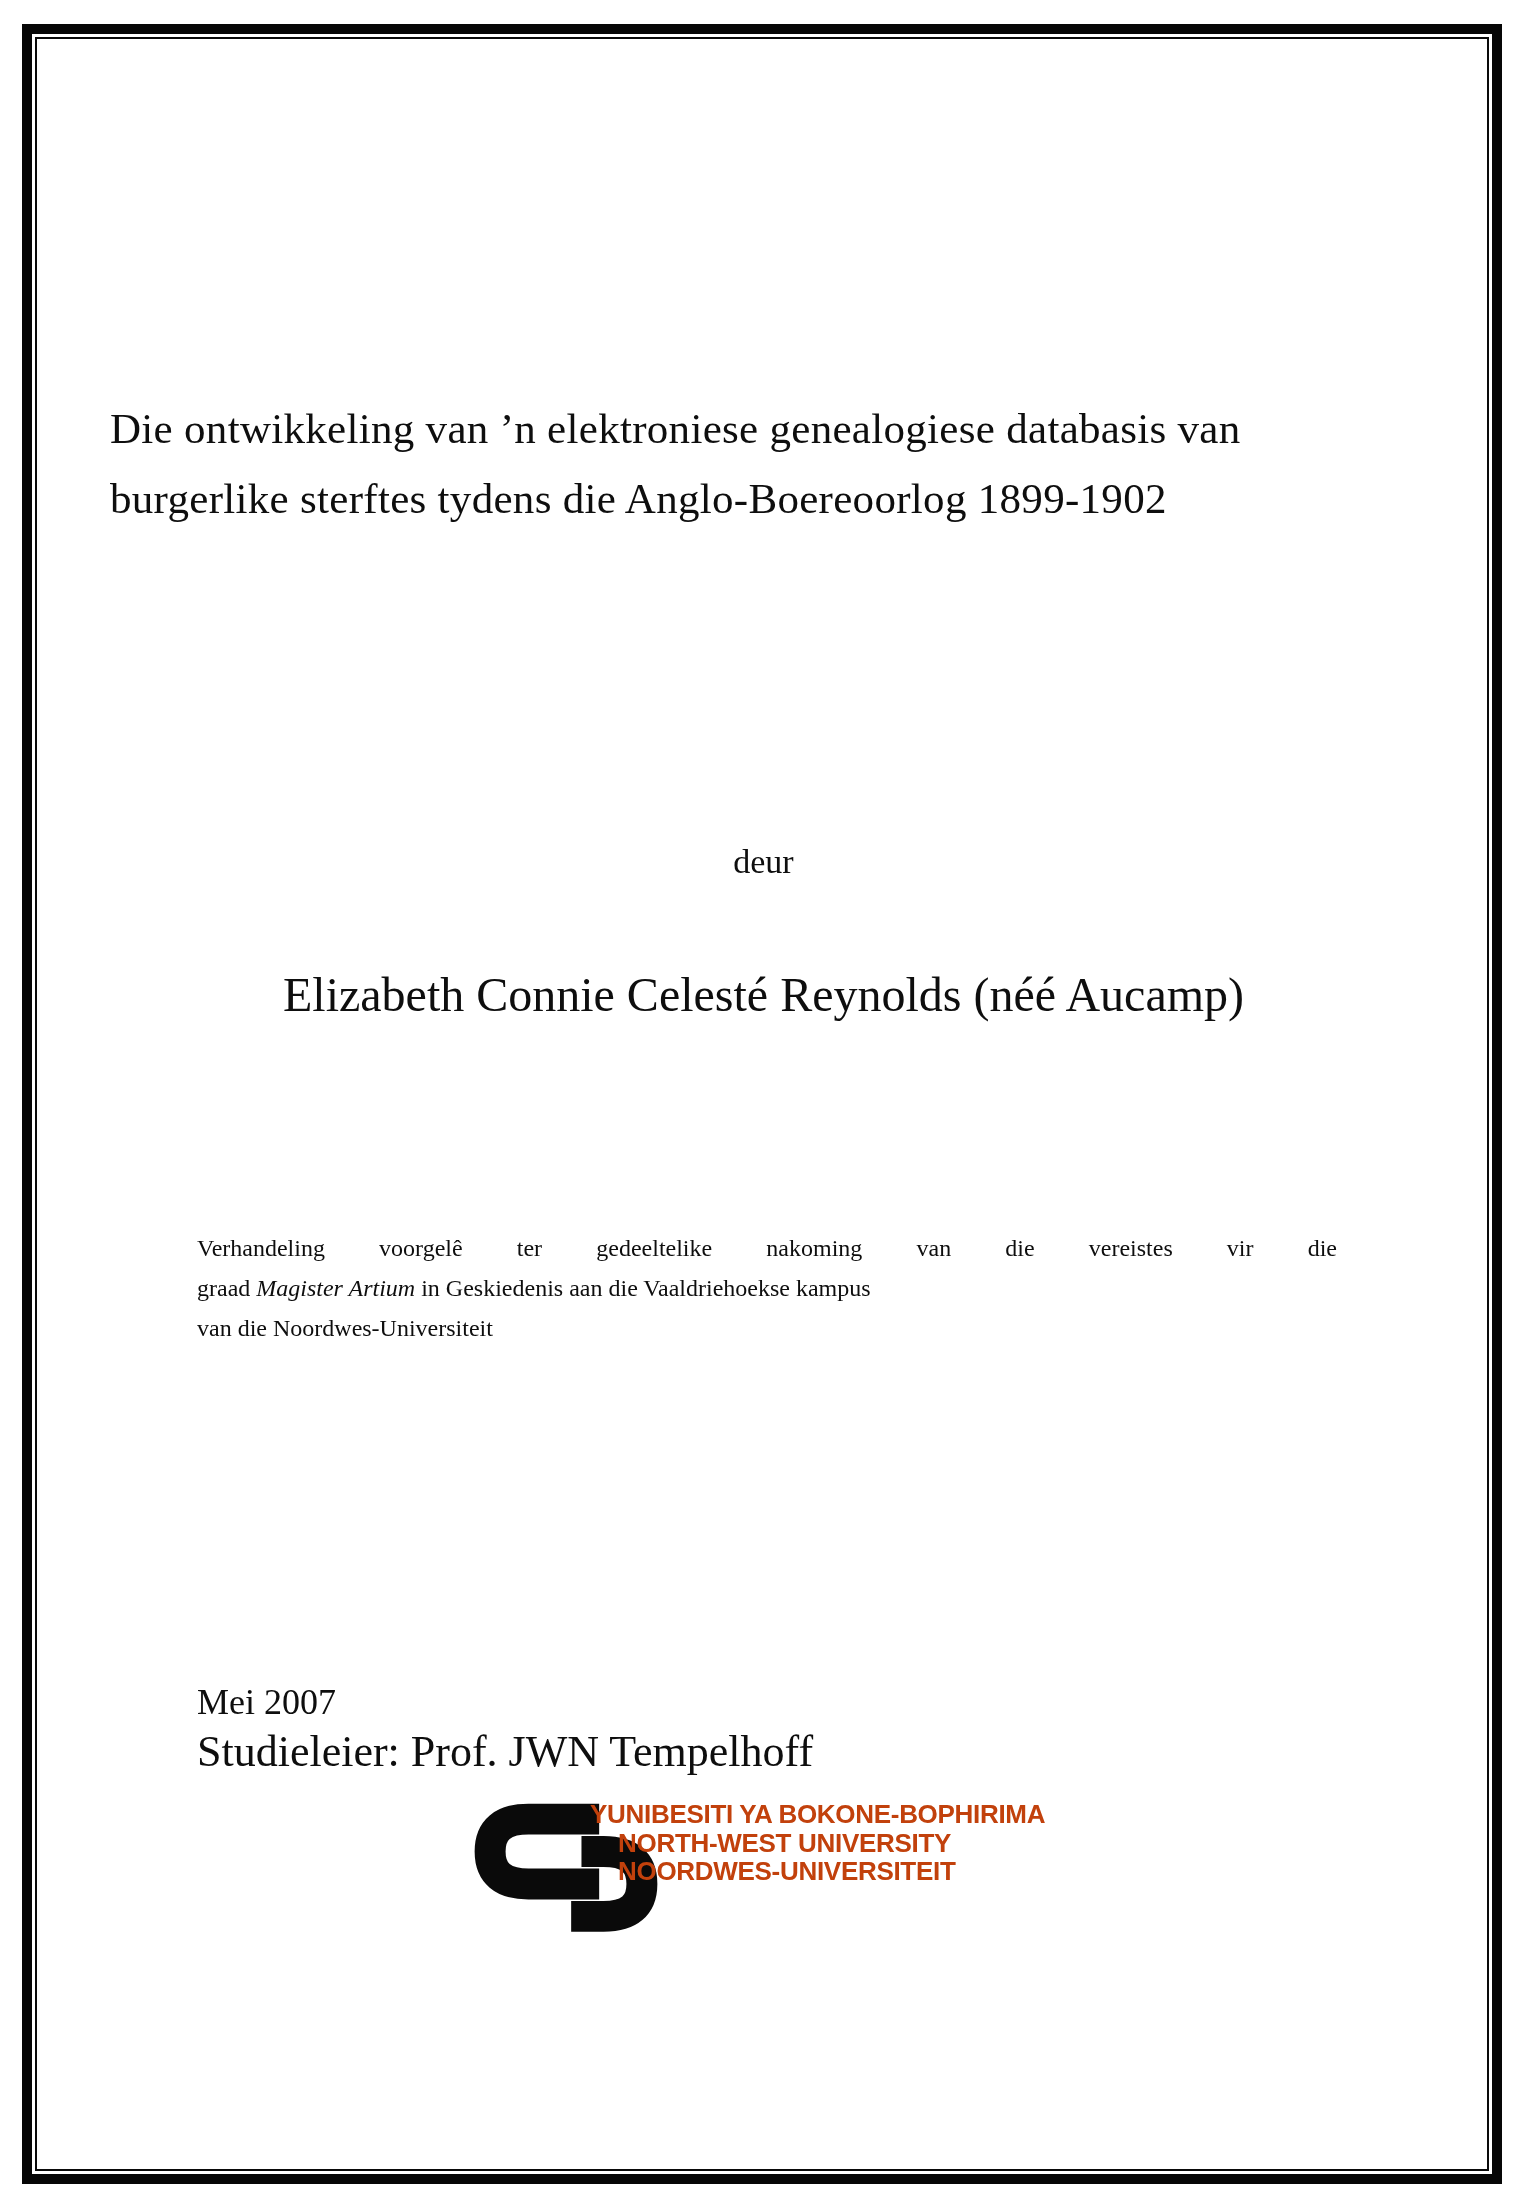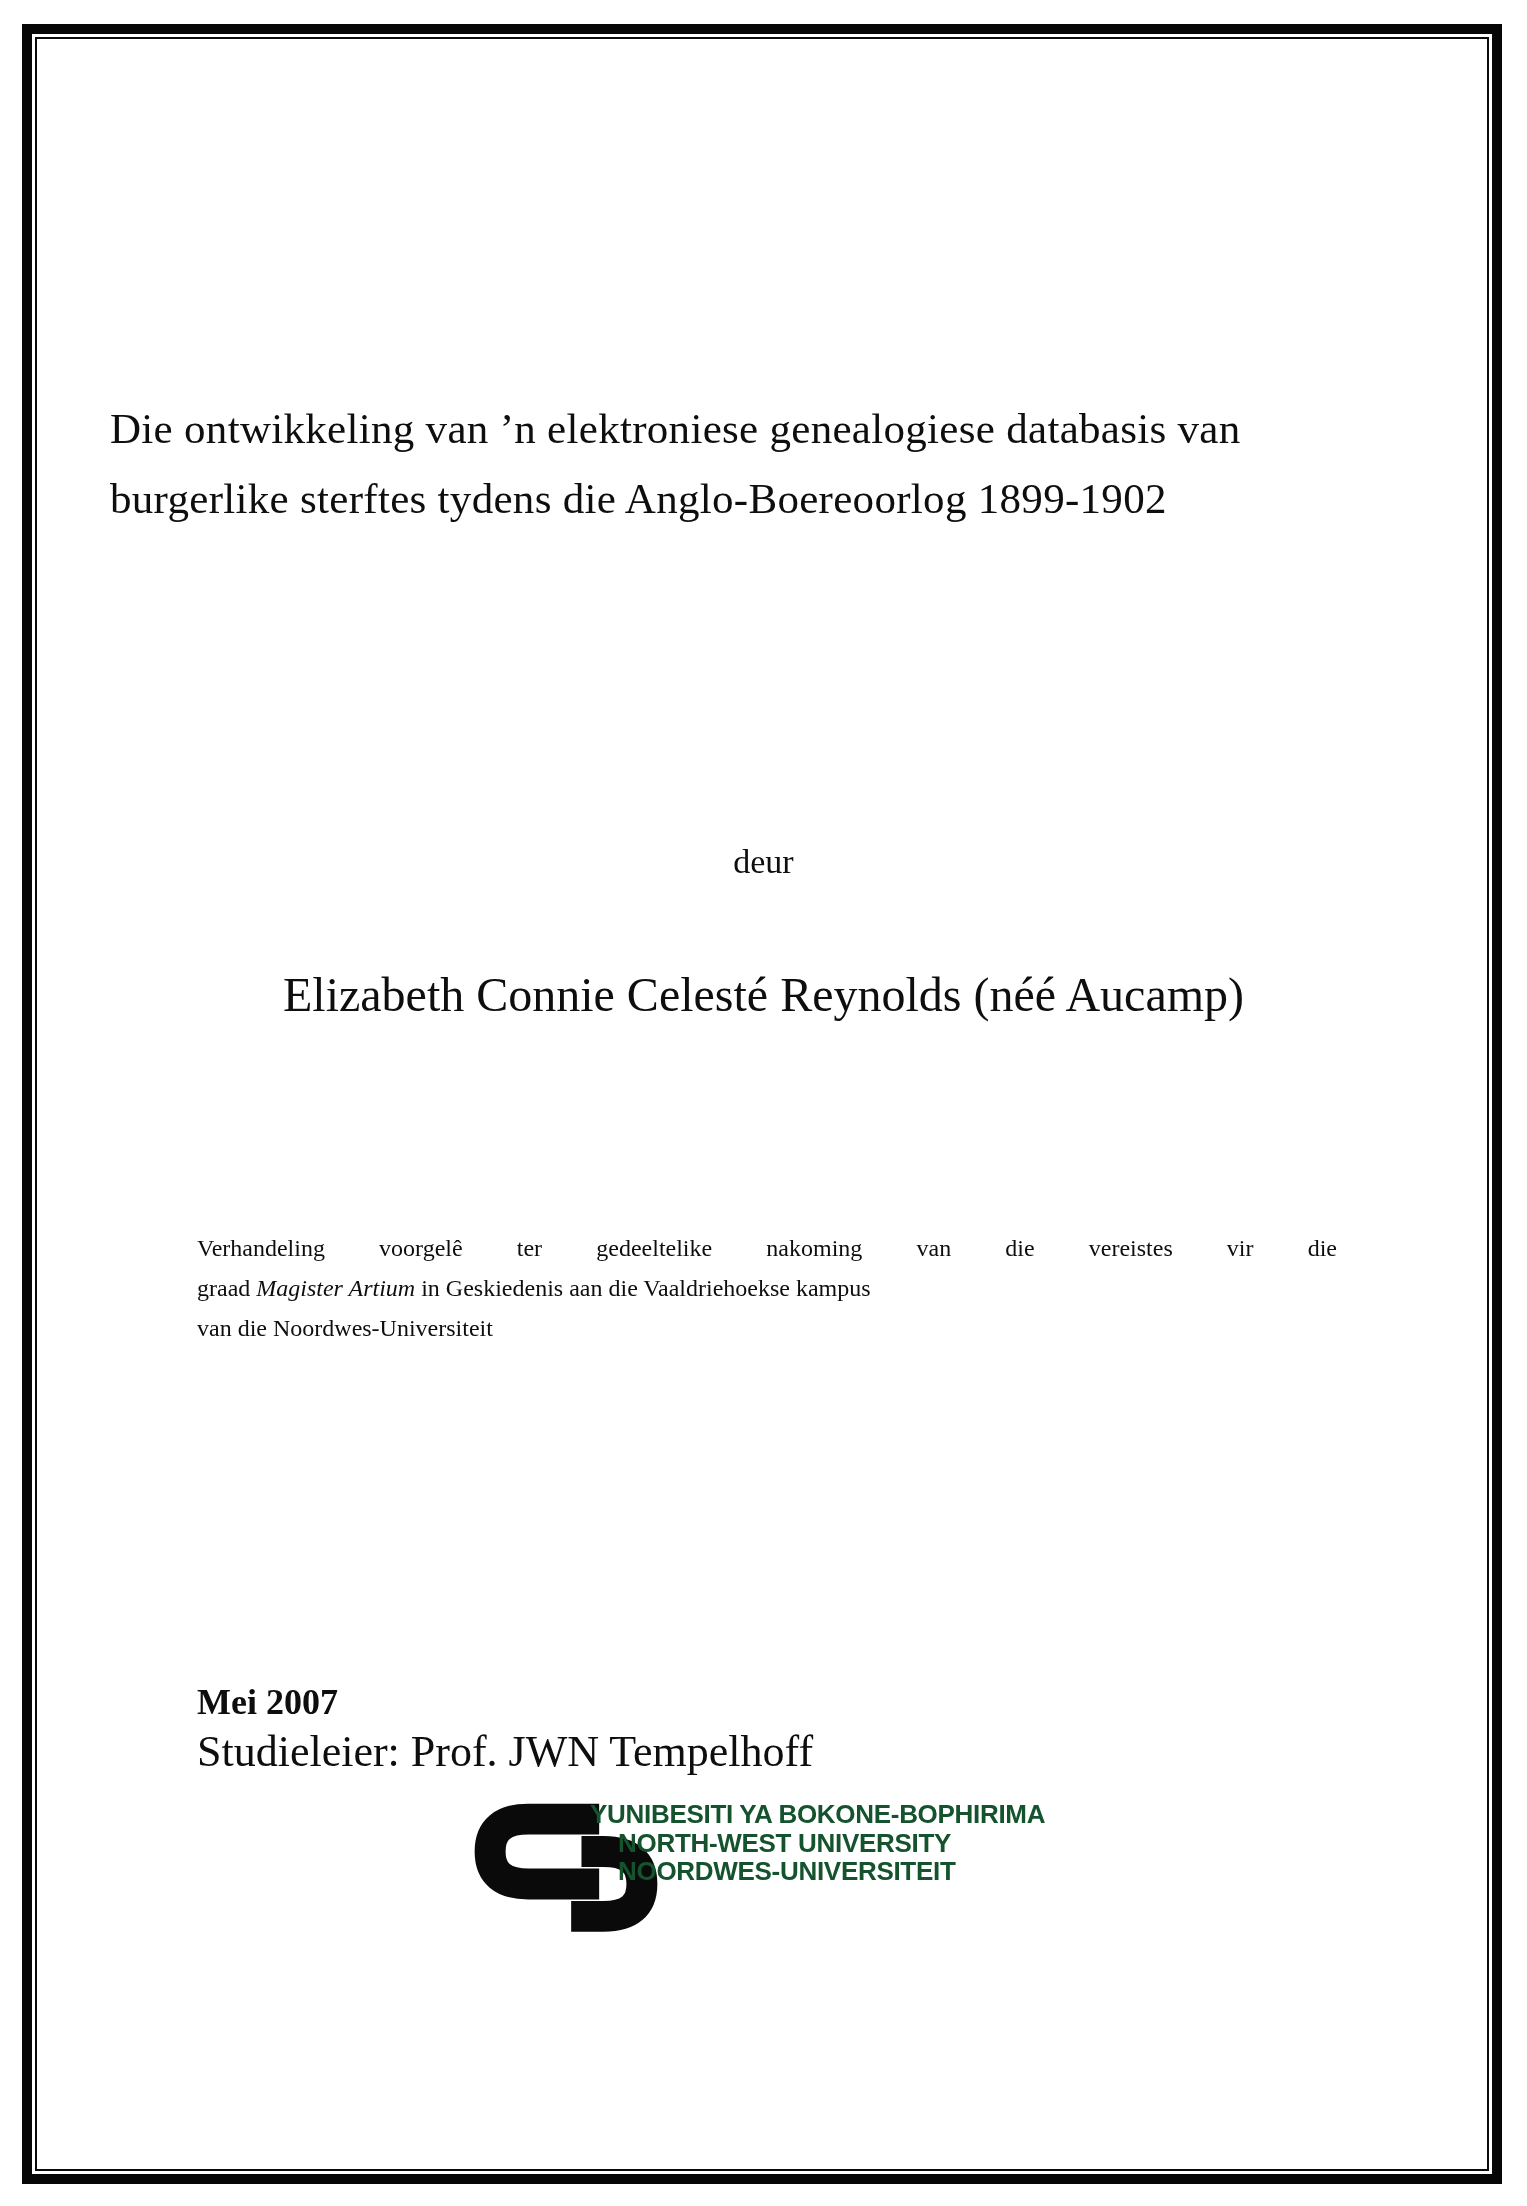--- a/index.html
+++ b/index.html
@@ -82,21 +82,20 @@
     top: 1732px;
     font-size: 44px;
     line-height: 40px;
   }
   .dateline {
     position: absolute;
     left: 197px;
     top: 1682px;
     font-size: 36px;
     line-height: 40px;
-    font-weight: bold;
   }
   .logo {
     position: absolute;
     left: 470px;
     top: 1795px;
     width: 640px;
     height: 150px;
   }
   .logo-mark {
     position: absolute;
@@ -107,21 +106,21 @@
   }
   .logo-text {
     position: absolute;
     left: 142px;
     top: 5px;
     font-family: "Liberation Sans", "DejaVu Sans", sans-serif;
     font-weight: 700;
     font-size: 26px;
     line-height: 28.5px;
     letter-spacing: -0.3px;
-    color: #14532d;
+    color: #c2410c;
     white-space: nowrap;
   }
   .logo-text .lt1 { margin-left: -22px; }
   .logo-text .lt2 { margin-left: 6px; }
   .logo-text .lt3 { margin-left: 6px; }
 </style>
 </head>
 <body>
 
 <div class="page">

